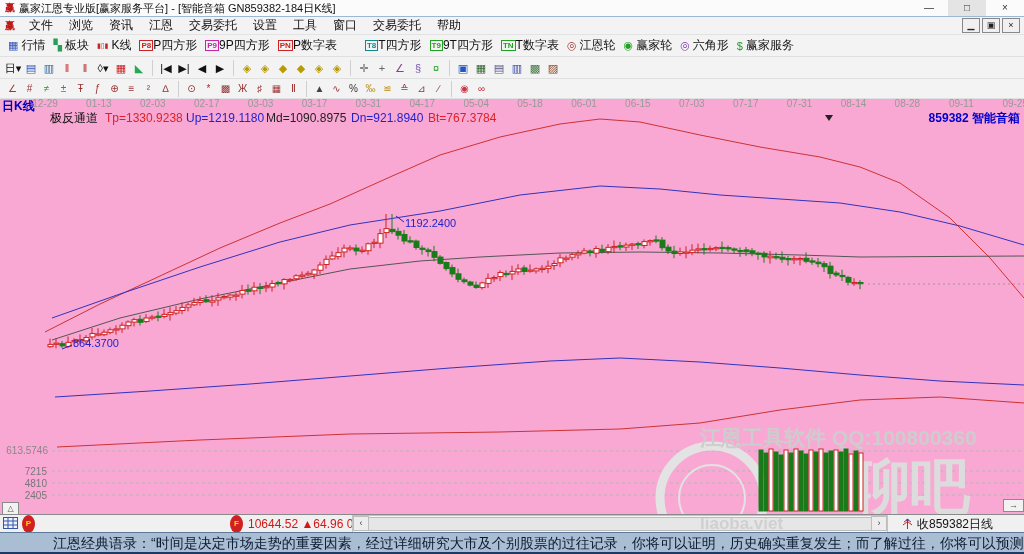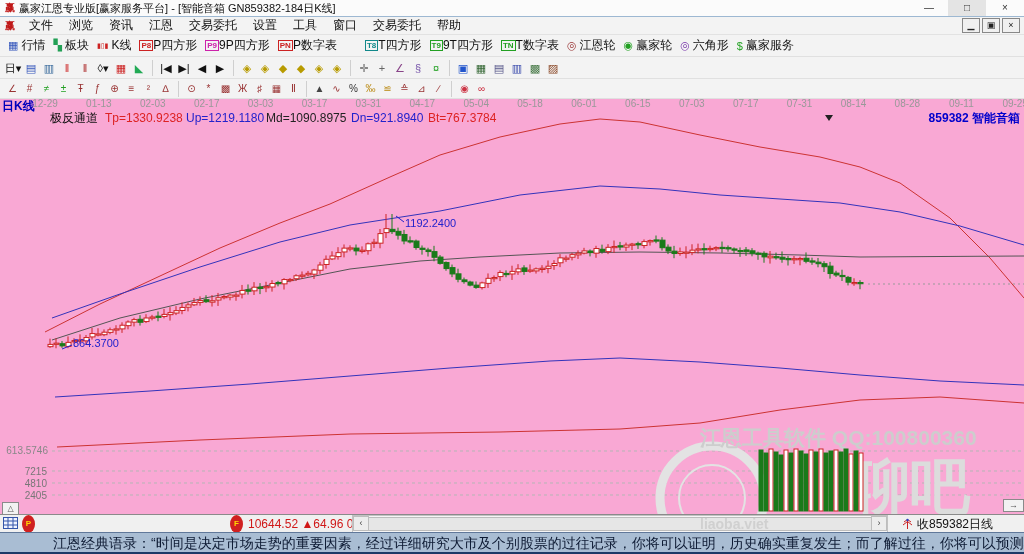--- a/index.html
+++ b/index.html
@@ -47,21 +47,21 @@
   .statusbar .abs{position:absolute;top:0;height:18px;line-height:18px;white-space:nowrap;}
   .idxtxt{color:#d01818;}
   .cicon{width:13px;height:13px;border-radius:50%;background:#d02020;display:inline-block;
     color:#ffd700;font-size:8px;line-height:13px;text-align:center;font-weight:bold;top:2px;}
   .scrolltrack{left:352px;width:536px;top:1px;height:15px;background:#f6f6f6;
     border:1px solid #c2c2c2;box-sizing:border-box;}
   .scrollthumb{position:absolute;left:15px;right:15px;top:1px;bottom:1px;background:#e6e6e6;
     border:1px solid #bdbdbd;}
   .sarrow{position:absolute;top:0;width:14px;height:13px;font-size:9px;line-height:13px;
     text-align:center;color:#444;background:#ededed;border:1px solid #bdbdbd;}
-  .wmlb{color:rgba(190,190,190,.55);font-size:14px;font-weight:bold;}
+  .wmlb{color:rgba(190,190,190,.55);font-size:17px;font-weight:bold;}
   
   .quotebar{top:532px;height:22px;background:#a9bdd3;border-top:1px solid #60789a;
     border-bottom:2px solid #1d3a66;font-size:14px;color:#0d1a33;line-height:20px;
     padding-left:53px;white-space:nowrap;}
 </style>
 </head>
 <body>
 
 <div id="app">
 

